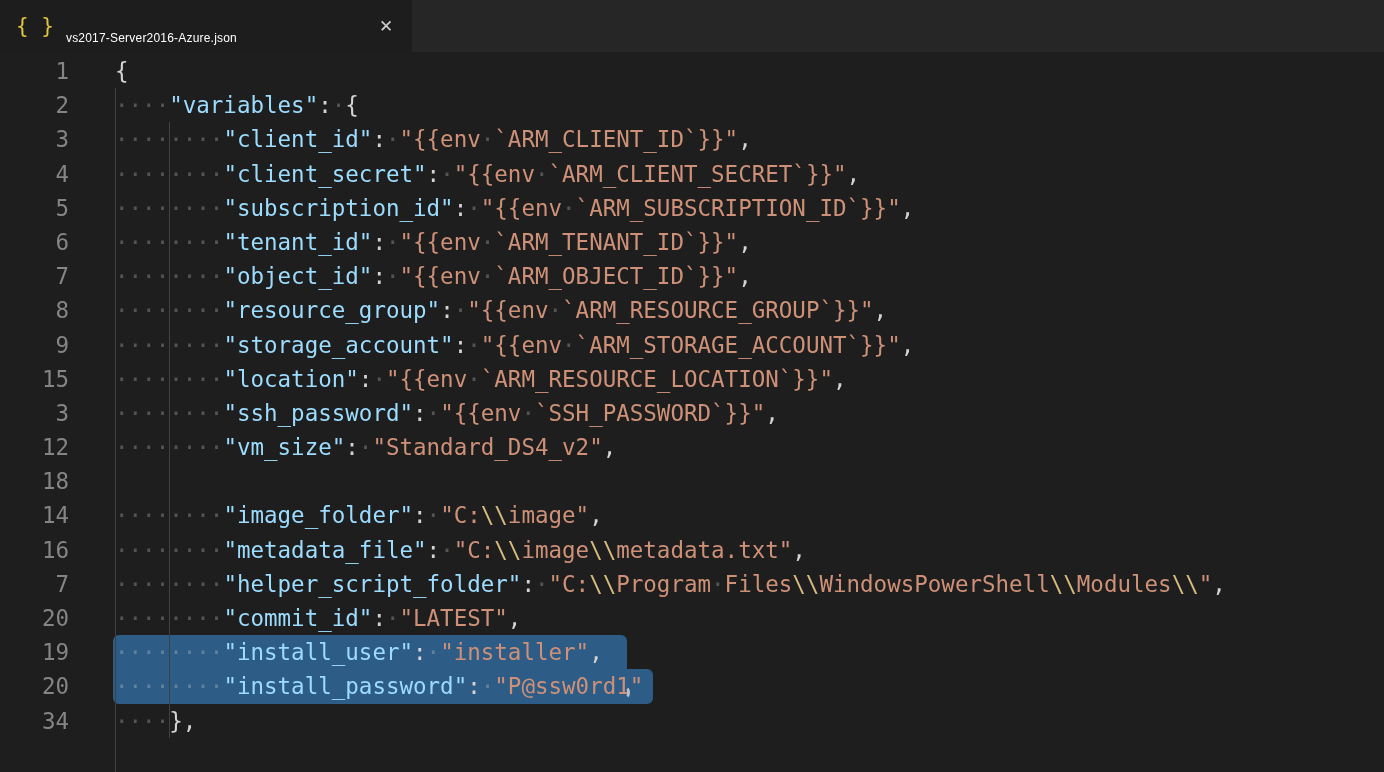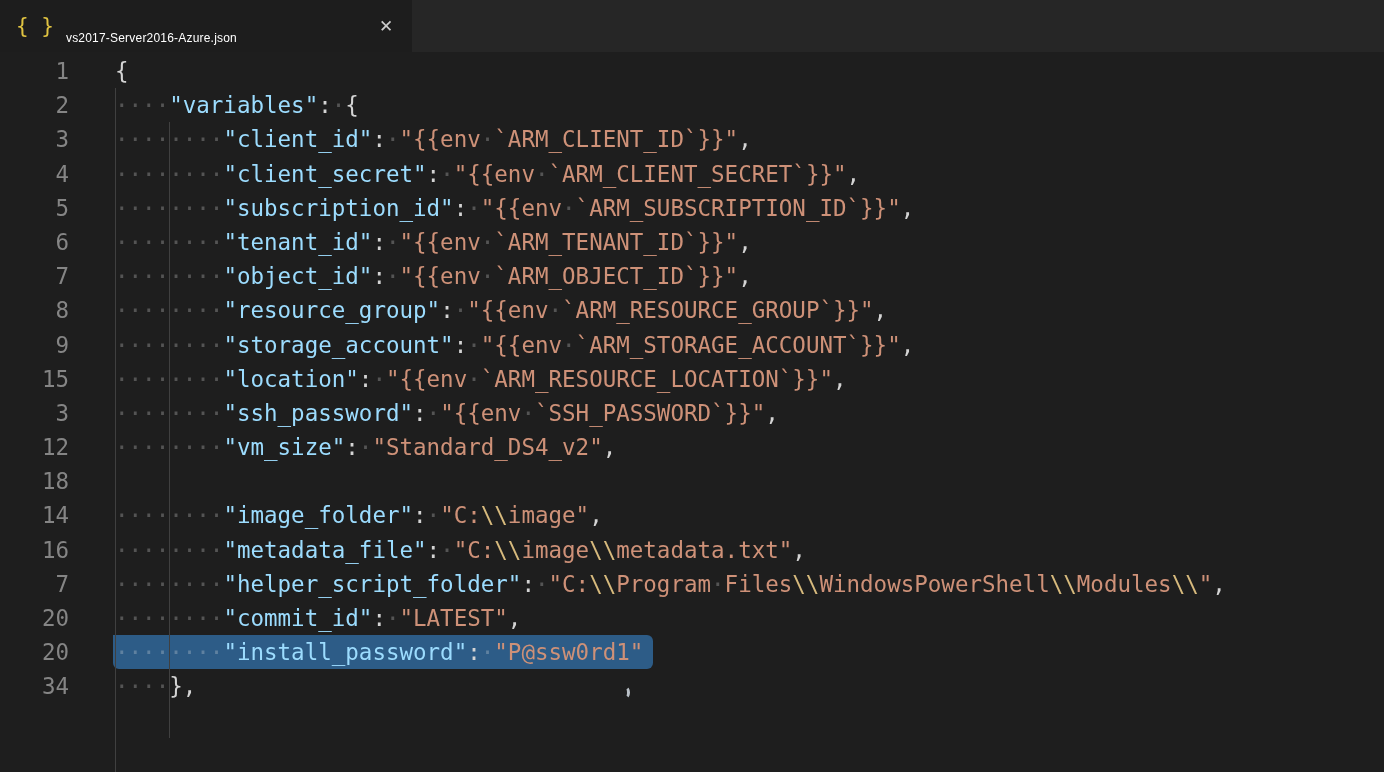--- a/index.html
+++ b/index.html
@@ -119,20 +119,24 @@
       </div>
       <div class="row">
         <div class="gutter">7</div>
         <div class="code"><span class="tok tk-ws">········</span><span class="tok tk-key">"helper_script_folder"</span><span class="tok tk-punc">:</span><span class="tok tk-ws">·</span><span class="tok tk-str">"C:</span><span class="tok tk-esc">\\</span><span class="tok tk-str">Program</span><span class="tok tk-ws">·</span><span class="tok tk-str">Files</span><span class="tok tk-esc">\\</span><span class="tok tk-str">WindowsPowerShell</span><span class="tok tk-esc">\\</span><span class="tok tk-str">Modules</span><span class="tok tk-esc">\\</span><span class="tok tk-str">"</span><span class="tok tk-punc">,</span></div>
       </div>
       <div class="row">
         <div class="gutter">20</div>
         <div class="code"><span class="tok tk-ws">········</span><span class="tok tk-key">"commit_id"</span><span class="tok tk-punc">:</span><span class="tok tk-ws">·</span><span class="tok tk-str">"LATEST"</span><span class="tok tk-punc">,</span></div>
       </div>
       <div class="row">
+        <div class="gutter">19</div>
+        <div class="code"><div class="sel" style="width: 513.656px; border-radius: 6px 6px 0px 0px;"></div><span class="tok tk-ws">········</span><span class="tok tk-key">"install_user"</span><span class="tok tk-punc">:</span><span class="tok tk-ws">·</span><span class="tok tk-str">"installer"</span><span class="tok tk-punc">,</span></div>
+      </div>
+      <div class="row">
         <div class="gutter">20</div>
         <div class="code"><div class="sel" style="width: 540.294px; border-radius: 0px 6px 6px;"></div><span class="tok tk-ws">········</span><span class="tok tk-key">"install_password"</span><span class="tok tk-punc">:</span><span class="tok tk-ws">·</span><span class="tok tk-str">"P@ssw0rd1"</span></div>
       </div>
       <div class="row">
         <div class="gutter">34</div>
         <div class="code"><span class="tok tk-ws">····</span><span class="tok tk-punc">},</span></div>
       </div>
     </div>
   <div>
       <div class="guide" style="left: 115px; top: 36.2px; height: 684px;"></div>

